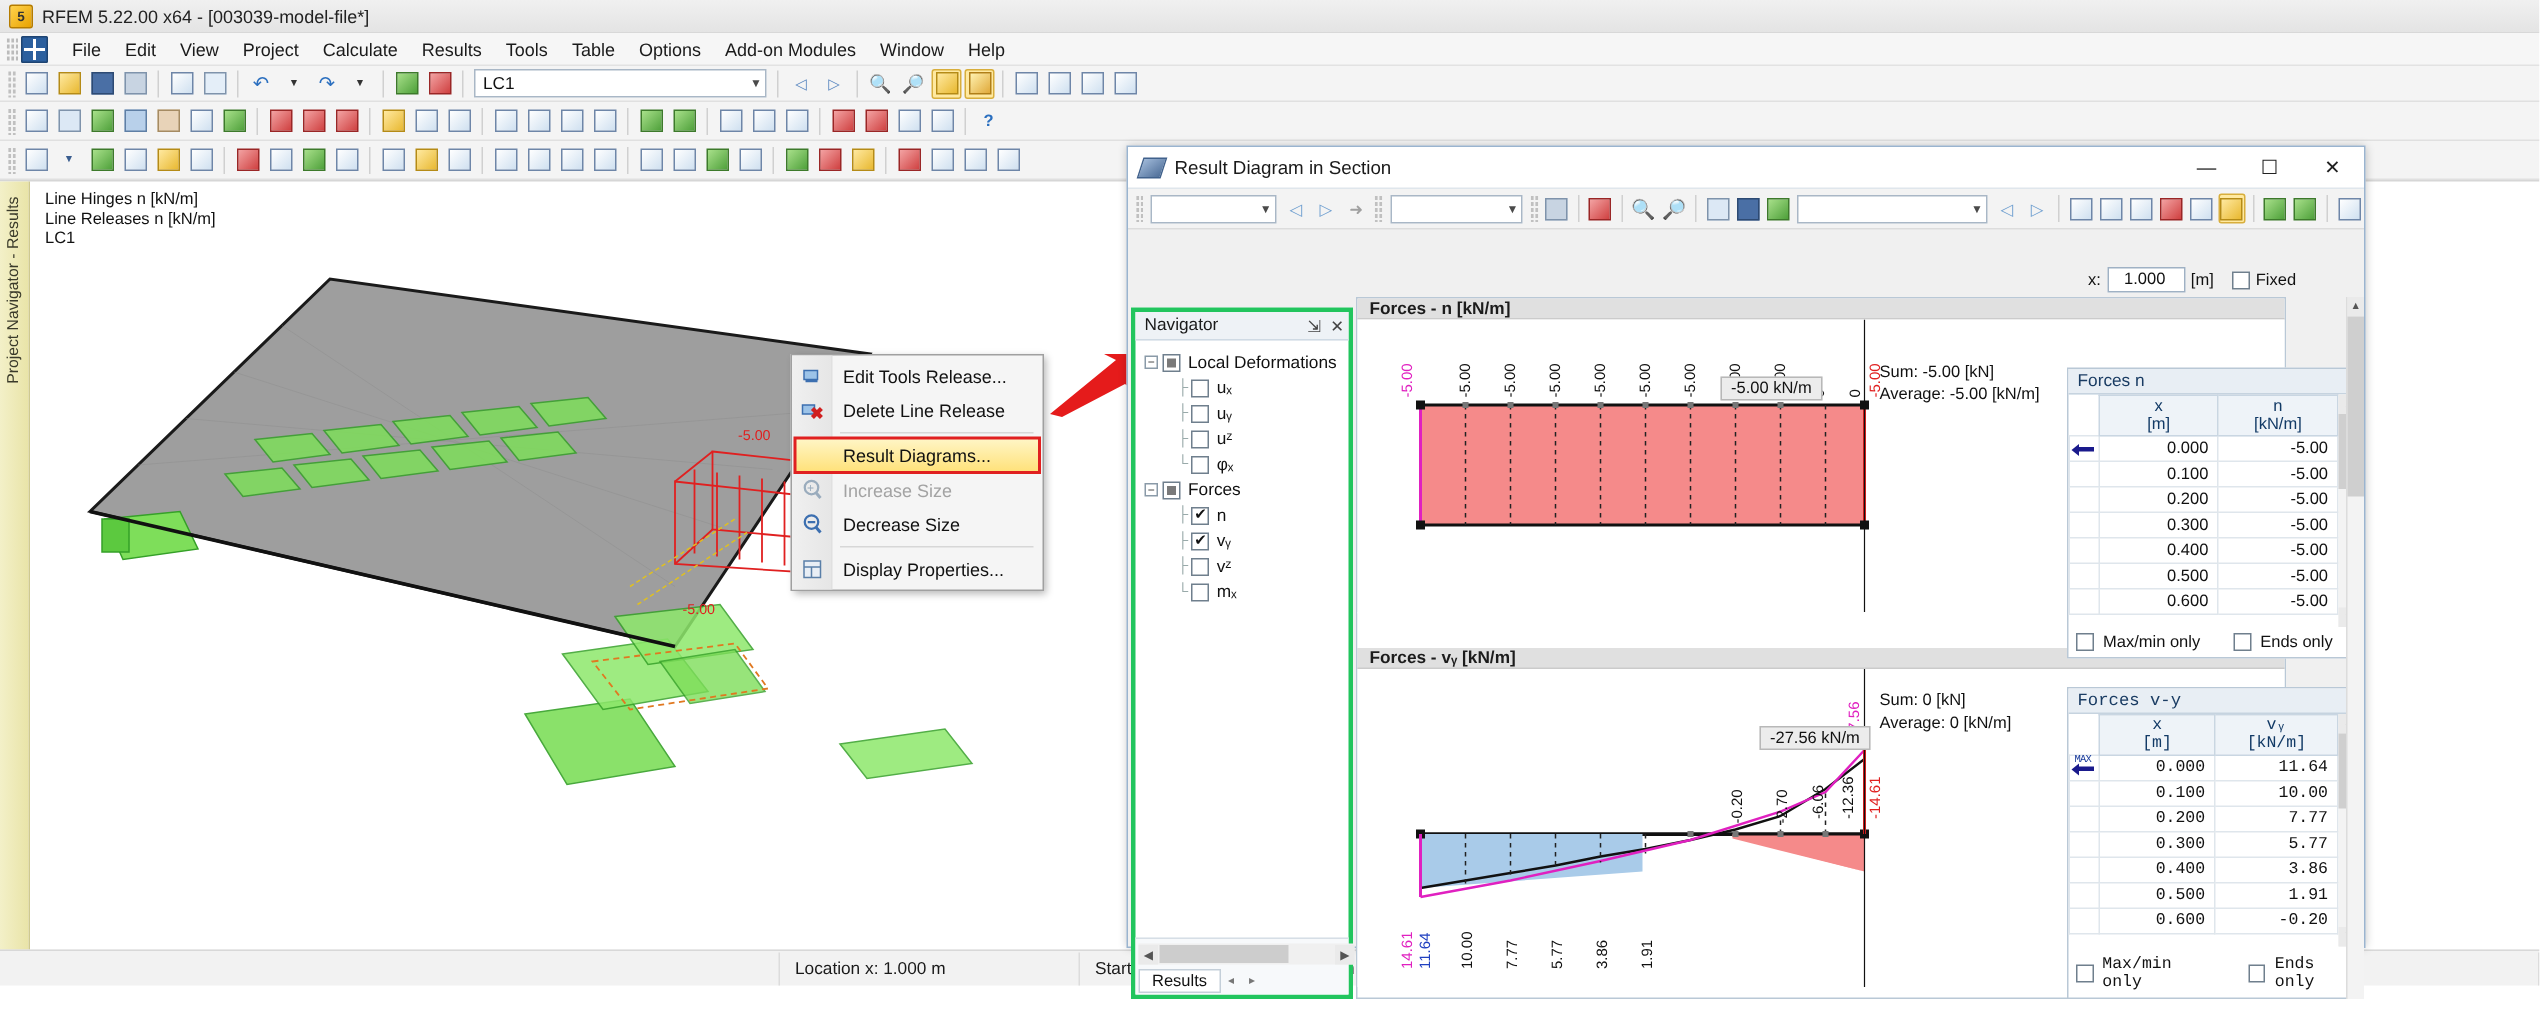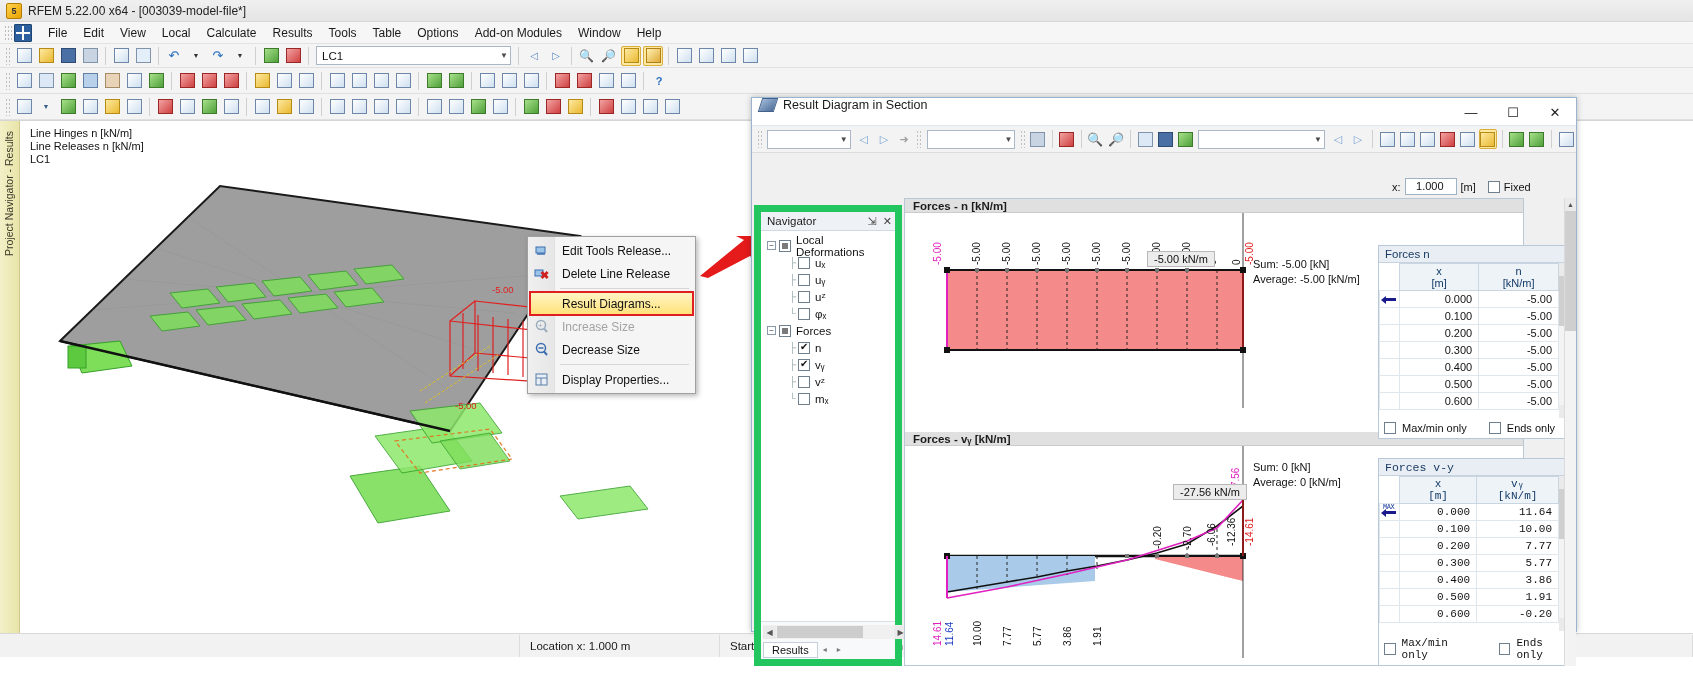--- a/index.html
+++ b/index.html
@@ -126,21 +126,21 @@
   .redarrow { position: absolute; left: 700px; top: 236px; width: 66px; height: 42px; z-index: 45; }
 
   
   .dlg {
     position: absolute; left: 751px; top: 97px; width: 826px; height: 535px;
     background: #f0f0f0; border: 1px solid #9ab4cf;
     box-shadow: 0 0 6px rgba(0,0,0,0.25); z-index: 50;
   }
   .dlg-title {
     height: 28px; background: #ffffff; border-bottom: 1px solid #dfe6ec;
-    display: flex; padding-left: 8px;
+    display: flex; align-items: center; padding-left: 8px;
   }
   .dlg-title .dicon {
     width: 16px; height: 14px; margin-right: 7px;
     background: linear-gradient(135deg,#9fb8d8,#4f6f99);
     transform: skewX(-18deg); border: 1px solid #40618c;
   }
   .dlg-title .dtxt { font-size: 12.5px; color: #1a1a1a; }
   .dlg-winbtns { margin-left: auto; display: flex; height: 28px; }
   .wbtn { width: 42px; height: 28px; display:flex; align-items:center; justify-content:center;
           font-size: 13px; color: #222; cursor: default; }
@@ -148,21 +148,21 @@
   .dlg-toolbar {
     height: 27px; background: #f3f3f3; border-bottom: 1px solid #dcdcdc;
     display: flex; align-items: center; padding-left: 3px;
   }
 
   .dlg-body { position: relative; height: 479px; }
 
   
   .navpanel {
     position: absolute; left: 2px; top: 52px; width: 148px; height: 461px;
-    background: #fff; border: 7px solid #22c55e;
+    background: #fff; border: 3px solid #22c55e;
   }
   .nav-head {
     height: 19px; background: #eef2f6; border-bottom: 1px solid #cfdae4;
     display: flex; align-items: center; padding: 0 3px 0 6px;
     font-size: 11.5px; color: #1a1a1a;
   }
   .nav-head .pin, .nav-head .x { margin-left: 6px; font-size: 11px; color: #444; cursor: default; }
   .nav-head .pin { margin-left: auto; }
   .nav-tree { padding: 6px 0 0 6px; font-size: 11.5px; color: #111; }
   .tnode { display: flex; align-items: center; height: 17px; }
@@ -273,21 +273,21 @@
     <div class="tb-icon">5</div>
     <div class="tb-title">RFEM 5.22.00 x64 - [003039-model-file*]</div>
   </div>
 
   <div class="menubar">
     <div class="menu-grip"></div>
     <div class="menu-appicon"></div>
     <div class="menu-item">File</div>
     <div class="menu-item">Edit</div>
     <div class="menu-item">View</div>
-    <div class="menu-item">Local</div>
+    <div class="menu-item">Project</div>
     <div class="menu-item">Calculate</div>
     <div class="menu-item">Results</div>
     <div class="menu-item">Tools</div>
     <div class="menu-item">Table</div>
     <div class="menu-item">Options</div>
     <div class="menu-item">Add-on Modules</div>
     <div class="menu-item">Window</div>
     <div class="menu-item">Help</div>
   </div>
 
@@ -952,21 +952,21 @@
               <text transform="translate(335,52) rotate(-90)">0</text>
             </g>
             <text transform="translate(36,52) rotate(-90)" font-size="10" fill="#e020c0" font-family="Liberation Sans">-5.00</text>
             <text transform="translate(348,52) rotate(-90)" font-size="10" fill="#e02020" font-family="Liberation Sans">-5.00</text>
 
             <line x1="338" y1="0" x2="338" y2="195" stroke="#111" stroke-width="0.8"></line>
           </svg>
           
           <div style="position:absolute;left:242px;top:38px;background:#ececec;border:1px solid #b8b8b8;padding:1px 6px;font-size:11px;color:#111;">-5.00 kN/m</div>
           
-          <div class="sumbox" style="left:348px;top:28px;margin-top:16px;">
+          <div class="sumbox" style="left:348px;top:28px;">
             <div>Sum: -5.00 [kN]</div>
             <div>Average: -5.00 [kN/m]</div>
           </div>
         </div>
 
         <div style="height:24px;background:#fff;border-top:1px solid #ffffff;"></div>
 
         <div class="panel-title">
           <span>Forces - vᵧ [kN/m]</span>
         </div>

